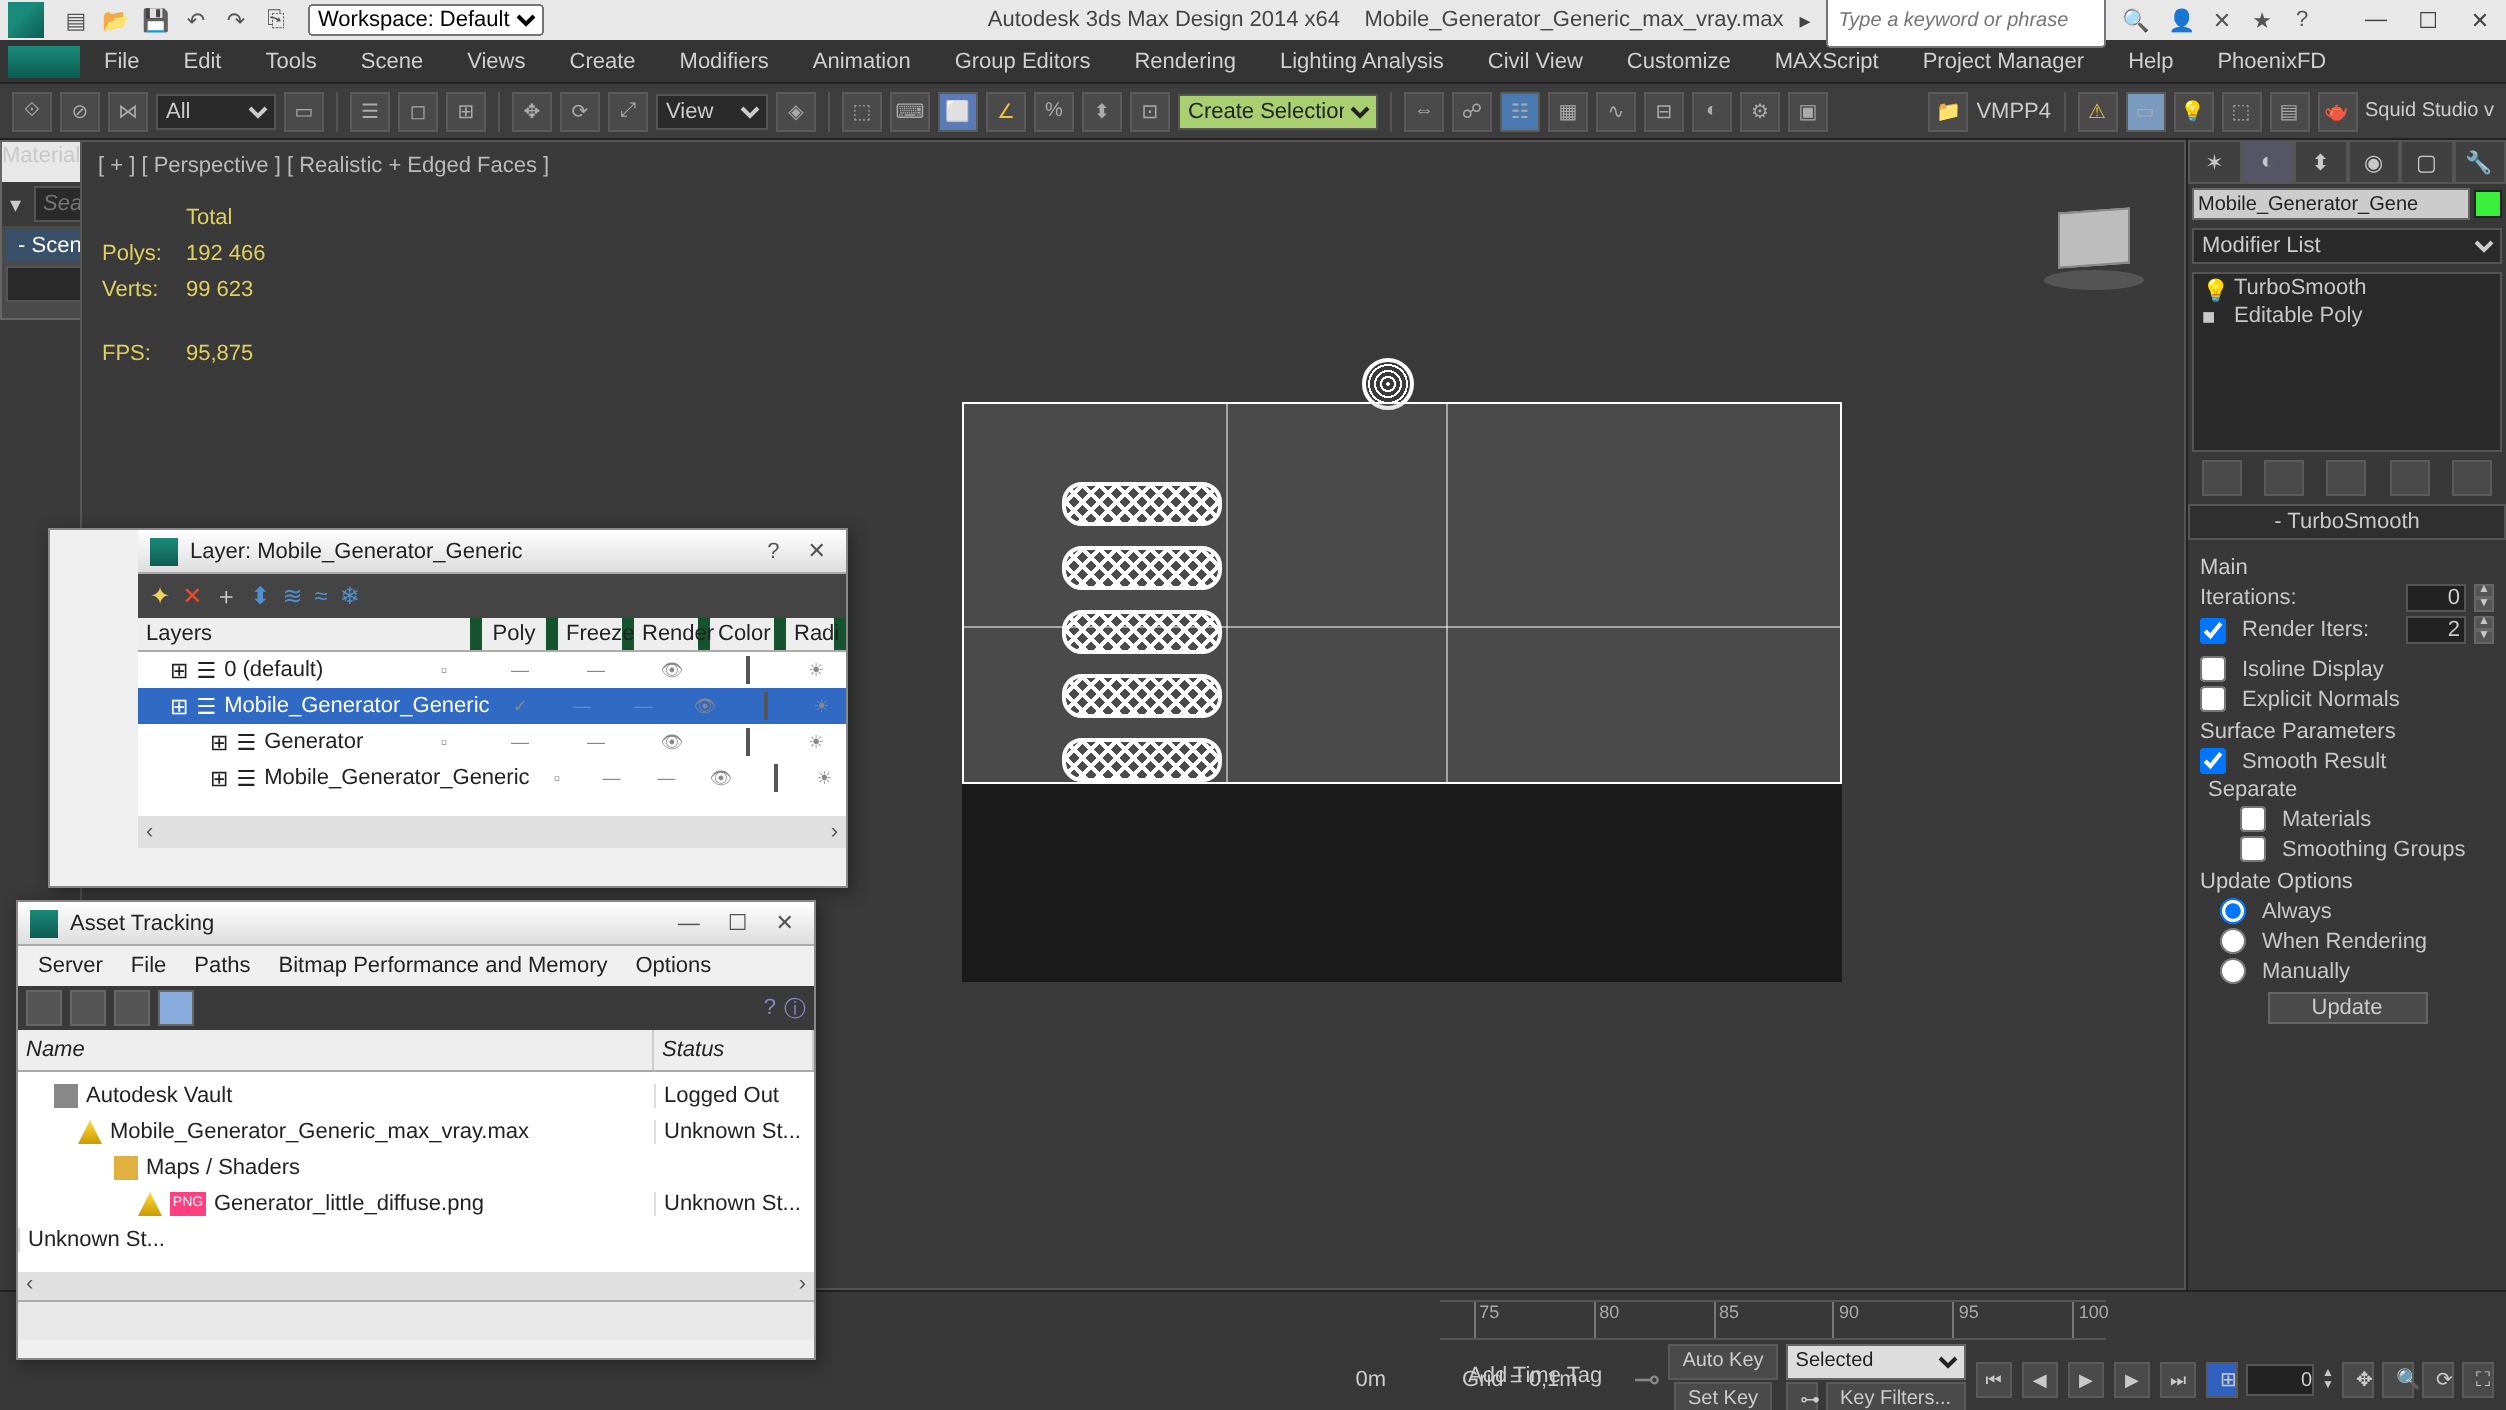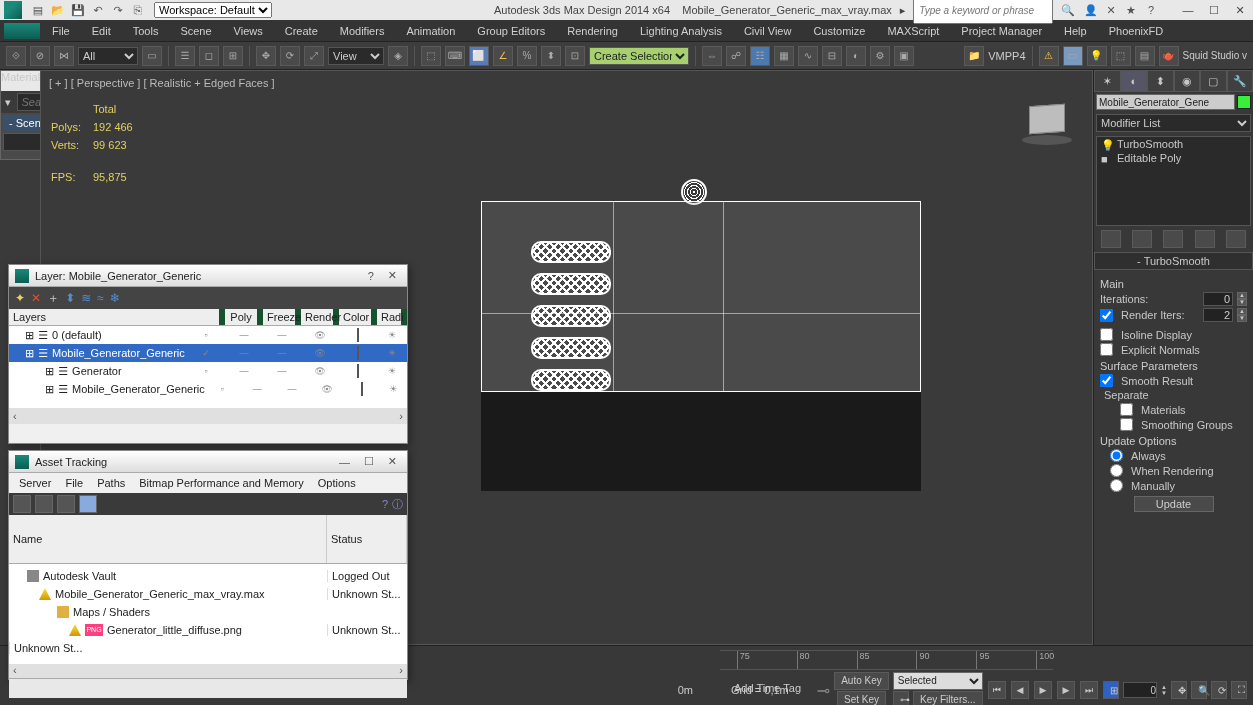--- a/index.html
+++ b/index.html
@@ -88,42 +88,42 @@
 
 
 .panel { position:absolute; background:#f0f0f0; border:1px solid #888; box-shadow: 2px 2px 8px rgba(0,0,0,0.4); color:#222; }
 .panel .p-title { background: linear-gradient(#fff,#ddd); height:22px; display:flex; align-items:center; padding:0 6px; gap:6px; border-bottom:1px solid #aaa; }
 .panel .p-title .spacer { flex:1; }
 .panel .p-title .x { cursor:default; color:#555; padding: 0 4px; }
 .panel .p-toolbar { height:22px; background:#444; display:flex; align-items:center; gap:6px; padding:0 6px; }
 .panel .p-toolbar span { color:#ccc; font-size:12px; }
 
 
-#layerPanel { top: 264px; left: 8px; width: 400px; height: 180px; }
+#layerPanel { top: 264px; left: 24px; width: 400px; height: 180px; padding-left: 44px; }
 #layerPanel .cols { display:flex; background:#eee; border-bottom:1px solid #aaa; font-size:11px; }
 #layerPanel .cols div { padding:2px 4px; border-right:6px solid #14532d; }
 #layerPanel .c-name { flex:1; }
 #layerPanel .c-sm { width:38px; text-align:center; }
 #layerPanel .rows { background:#fff; height:82px; overflow:hidden; }
 #layerPanel .lrow { display:flex; align-items:center; height:18px; font-size:11px; }
 #layerPanel .lrow.sel { background:#316ac5; color:#fff; }
 #layerPanel .lrow .ln { flex:1; padding-left:4px; display:flex; align-items:center; gap:4px; }
 #layerPanel .lrow .cell { width:38px; text-align:center; color:#888; font-size:9px; }
 #layerPanel .swatch-sm { width:10px; height:10px; border:1px solid #555; }
 #layerPanel .scroll { height:16px; background:#e0e0e0; display:flex; align-items:center; justify-content:space-between; padding:0 4px; color:#555; }
 
 
 #assetPanel { top: 450px; left: 8px; width: 400px; height: 230px; }
 #assetPanel .menus { display:flex; gap:2px; padding:2px 4px; background:#f0f0f0; }
 #assetPanel .menus span { padding:2px 6px; }
 #assetPanel .a-toolbar { height:22px; background:#3a3a3a; display:flex; align-items:center; gap:4px; padding:0 4px; }
 #assetPanel .a-toolbar .abtn { width:18px; height:18px; background:#555; border:1px solid #666; }
 #assetPanel .a-toolbar .abtn.active { background:#88aadd; }
 #assetPanel .a-cols { display:flex; background:#eee; border-bottom:1px solid #aaa; }
-#assetPanel .a-cols div { padding:18px 4px; border-right:1px solid #ccc; }
+#assetPanel .a-cols div { padding:4px 4px; border-right:1px solid #ccc;font-style:italic; }
 #assetPanel .a-name { flex:1; }
 #assetPanel .a-stat { width:80px; }
 #assetPanel .a-rows { background:#fff; height:100px; }
 #assetPanel .arow { display:flex; height:18px; align-items:flex-end; font-size:11px; }
 #assetPanel .arow .an { flex:1; display:flex; align-items:center; gap:4px; }
 #assetPanel .arow .as { width:80px; border-left:1px solid #ddd; padding-left:4px; }
 #assetPanel .ascroll { height:14px; background:#e0e0e0; display:flex; justify-content:space-between; padding:0 4px; color:#555; }
 #assetPanel .statusbar { height:20px; background:#e8e8e8; border-top:1px solid #aaa; }
 .ico-sm { width:12px; height:12px; display:inline-block; }
 .ico-warn { background: linear-gradient(#ffdd40,#cc9900); clip-path: polygon(50% 0,100% 100%,0 100%); }

